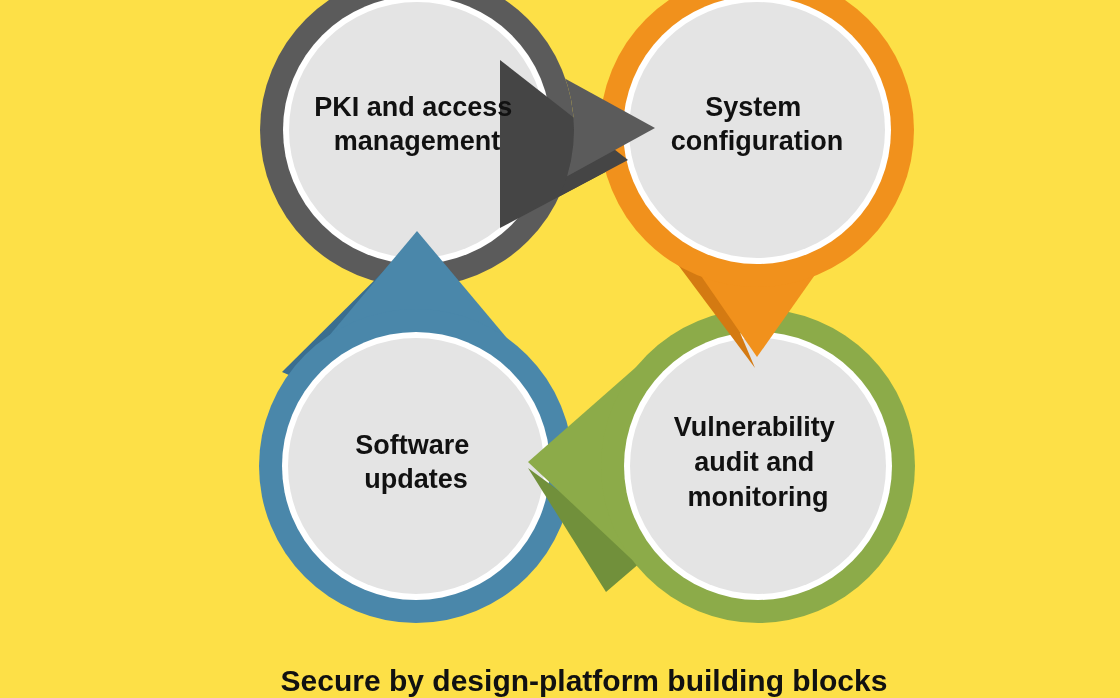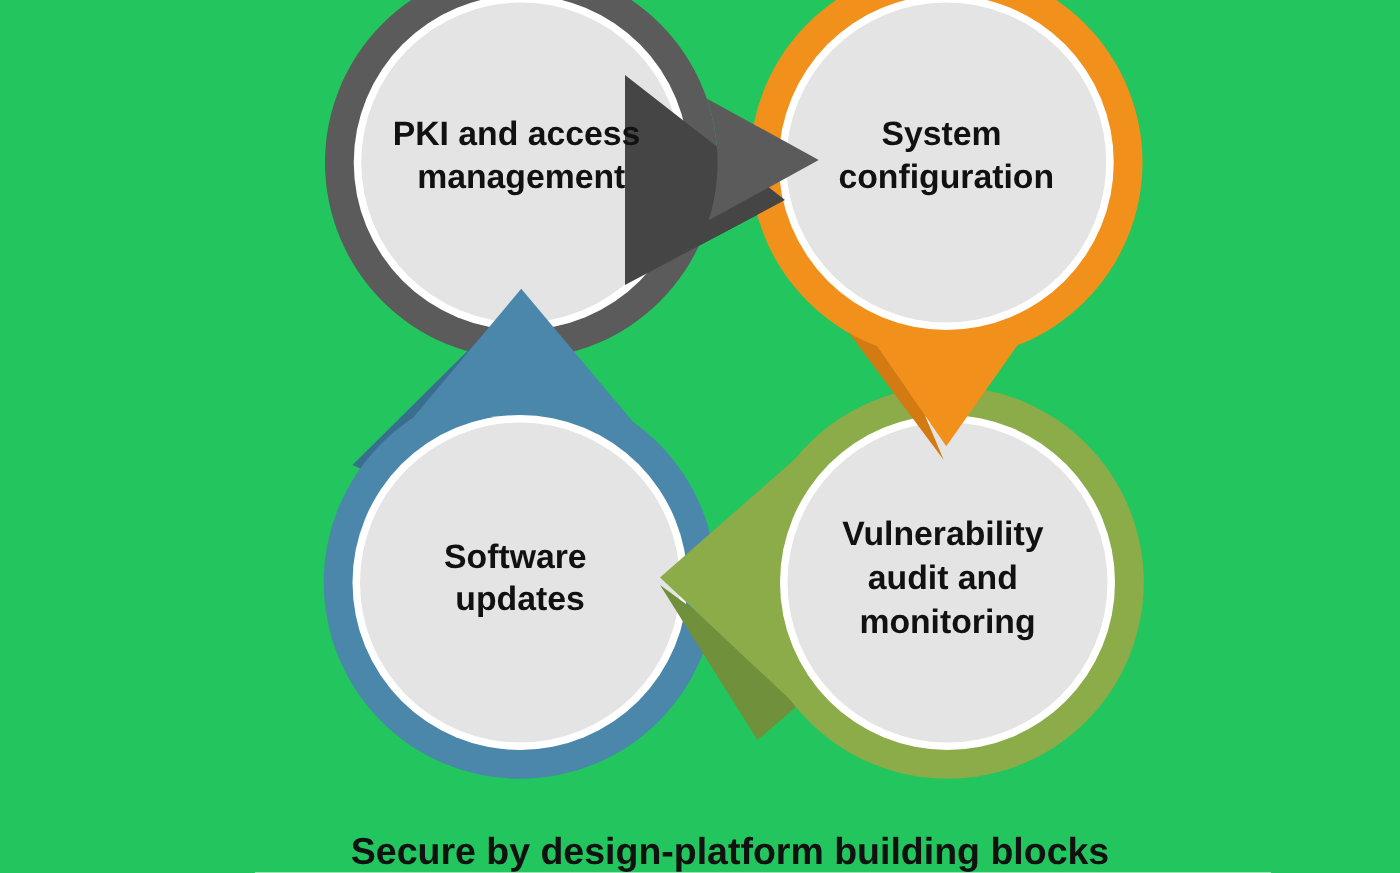--- a/index.html
+++ b/index.html
@@ -5,21 +5,21 @@
   html, body {
     margin: 0;
     padding: 0;
     background: #ffffff;
     font-family: "Liberation Sans", sans-serif;
   }
   .stage {
     position: relative;
     width: 1120px;
     height: 698px;
-    background: #22c55e;
+    background: #fde047;
     overflow: hidden;
   }
   svg { display: block; }
   .node-label {
     font-family: "Liberation Sans", sans-serif;
     font-weight: 700;
     font-size: 27px;
     fill: #111111;
     text-anchor: middle;
   }

